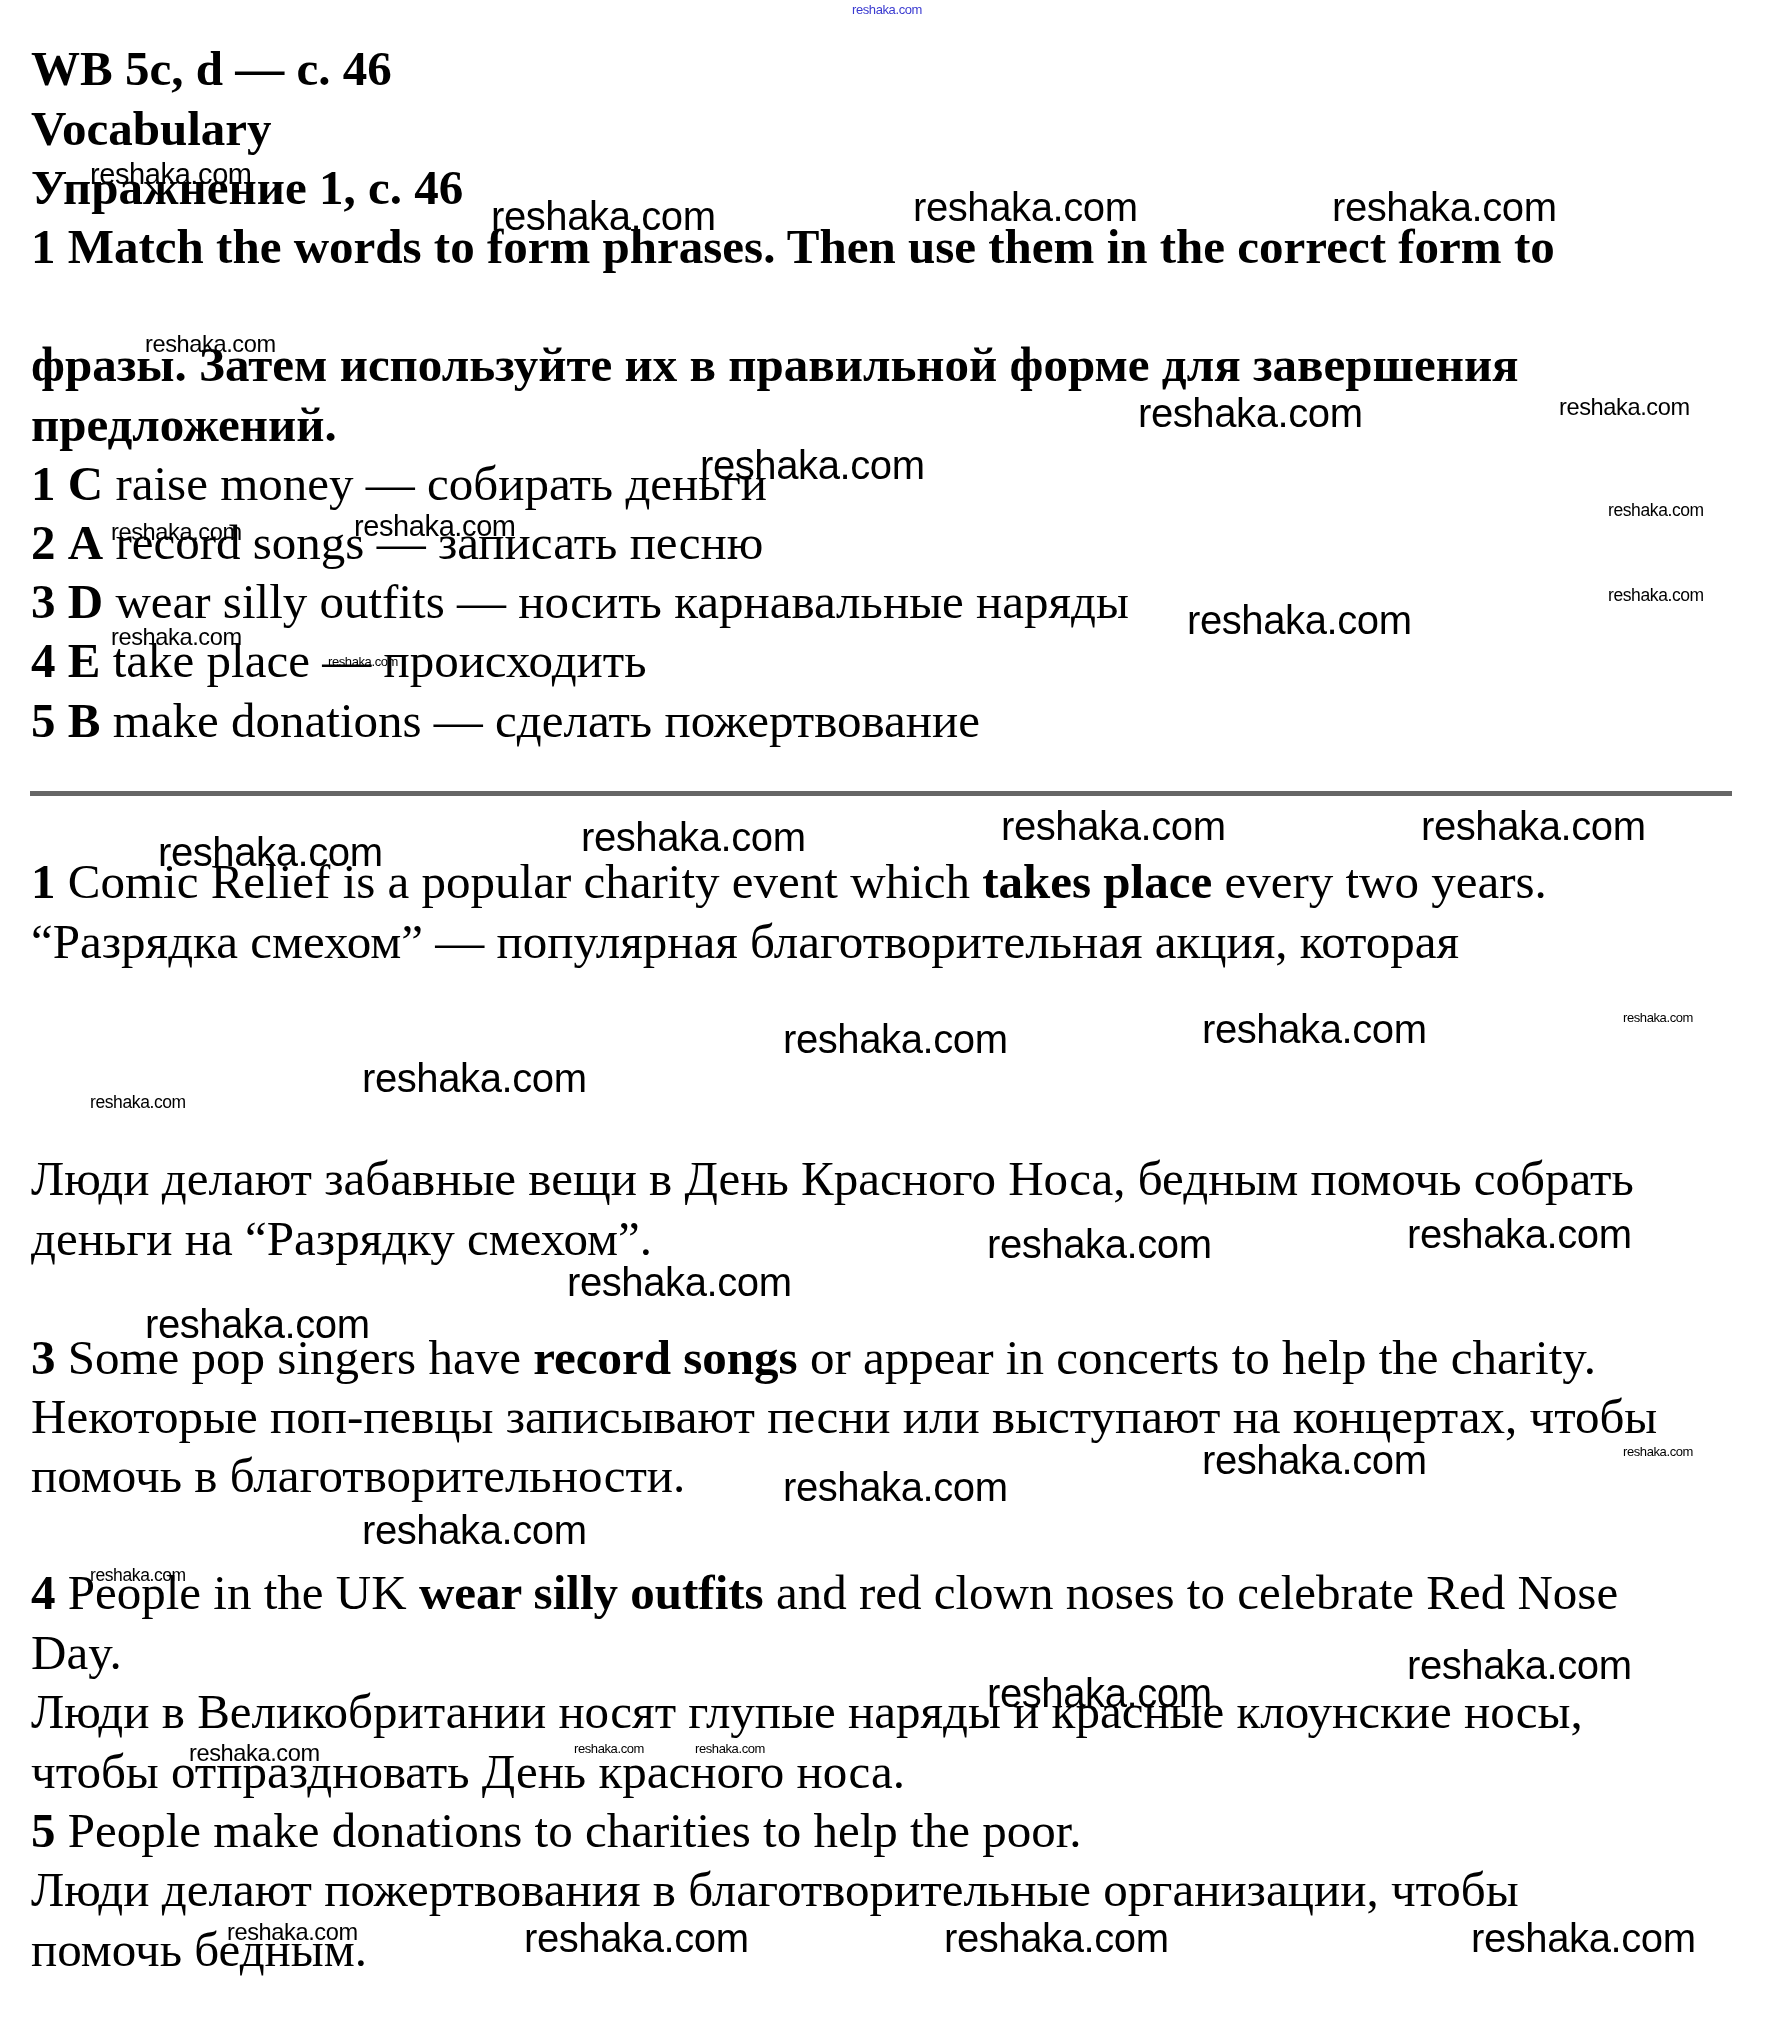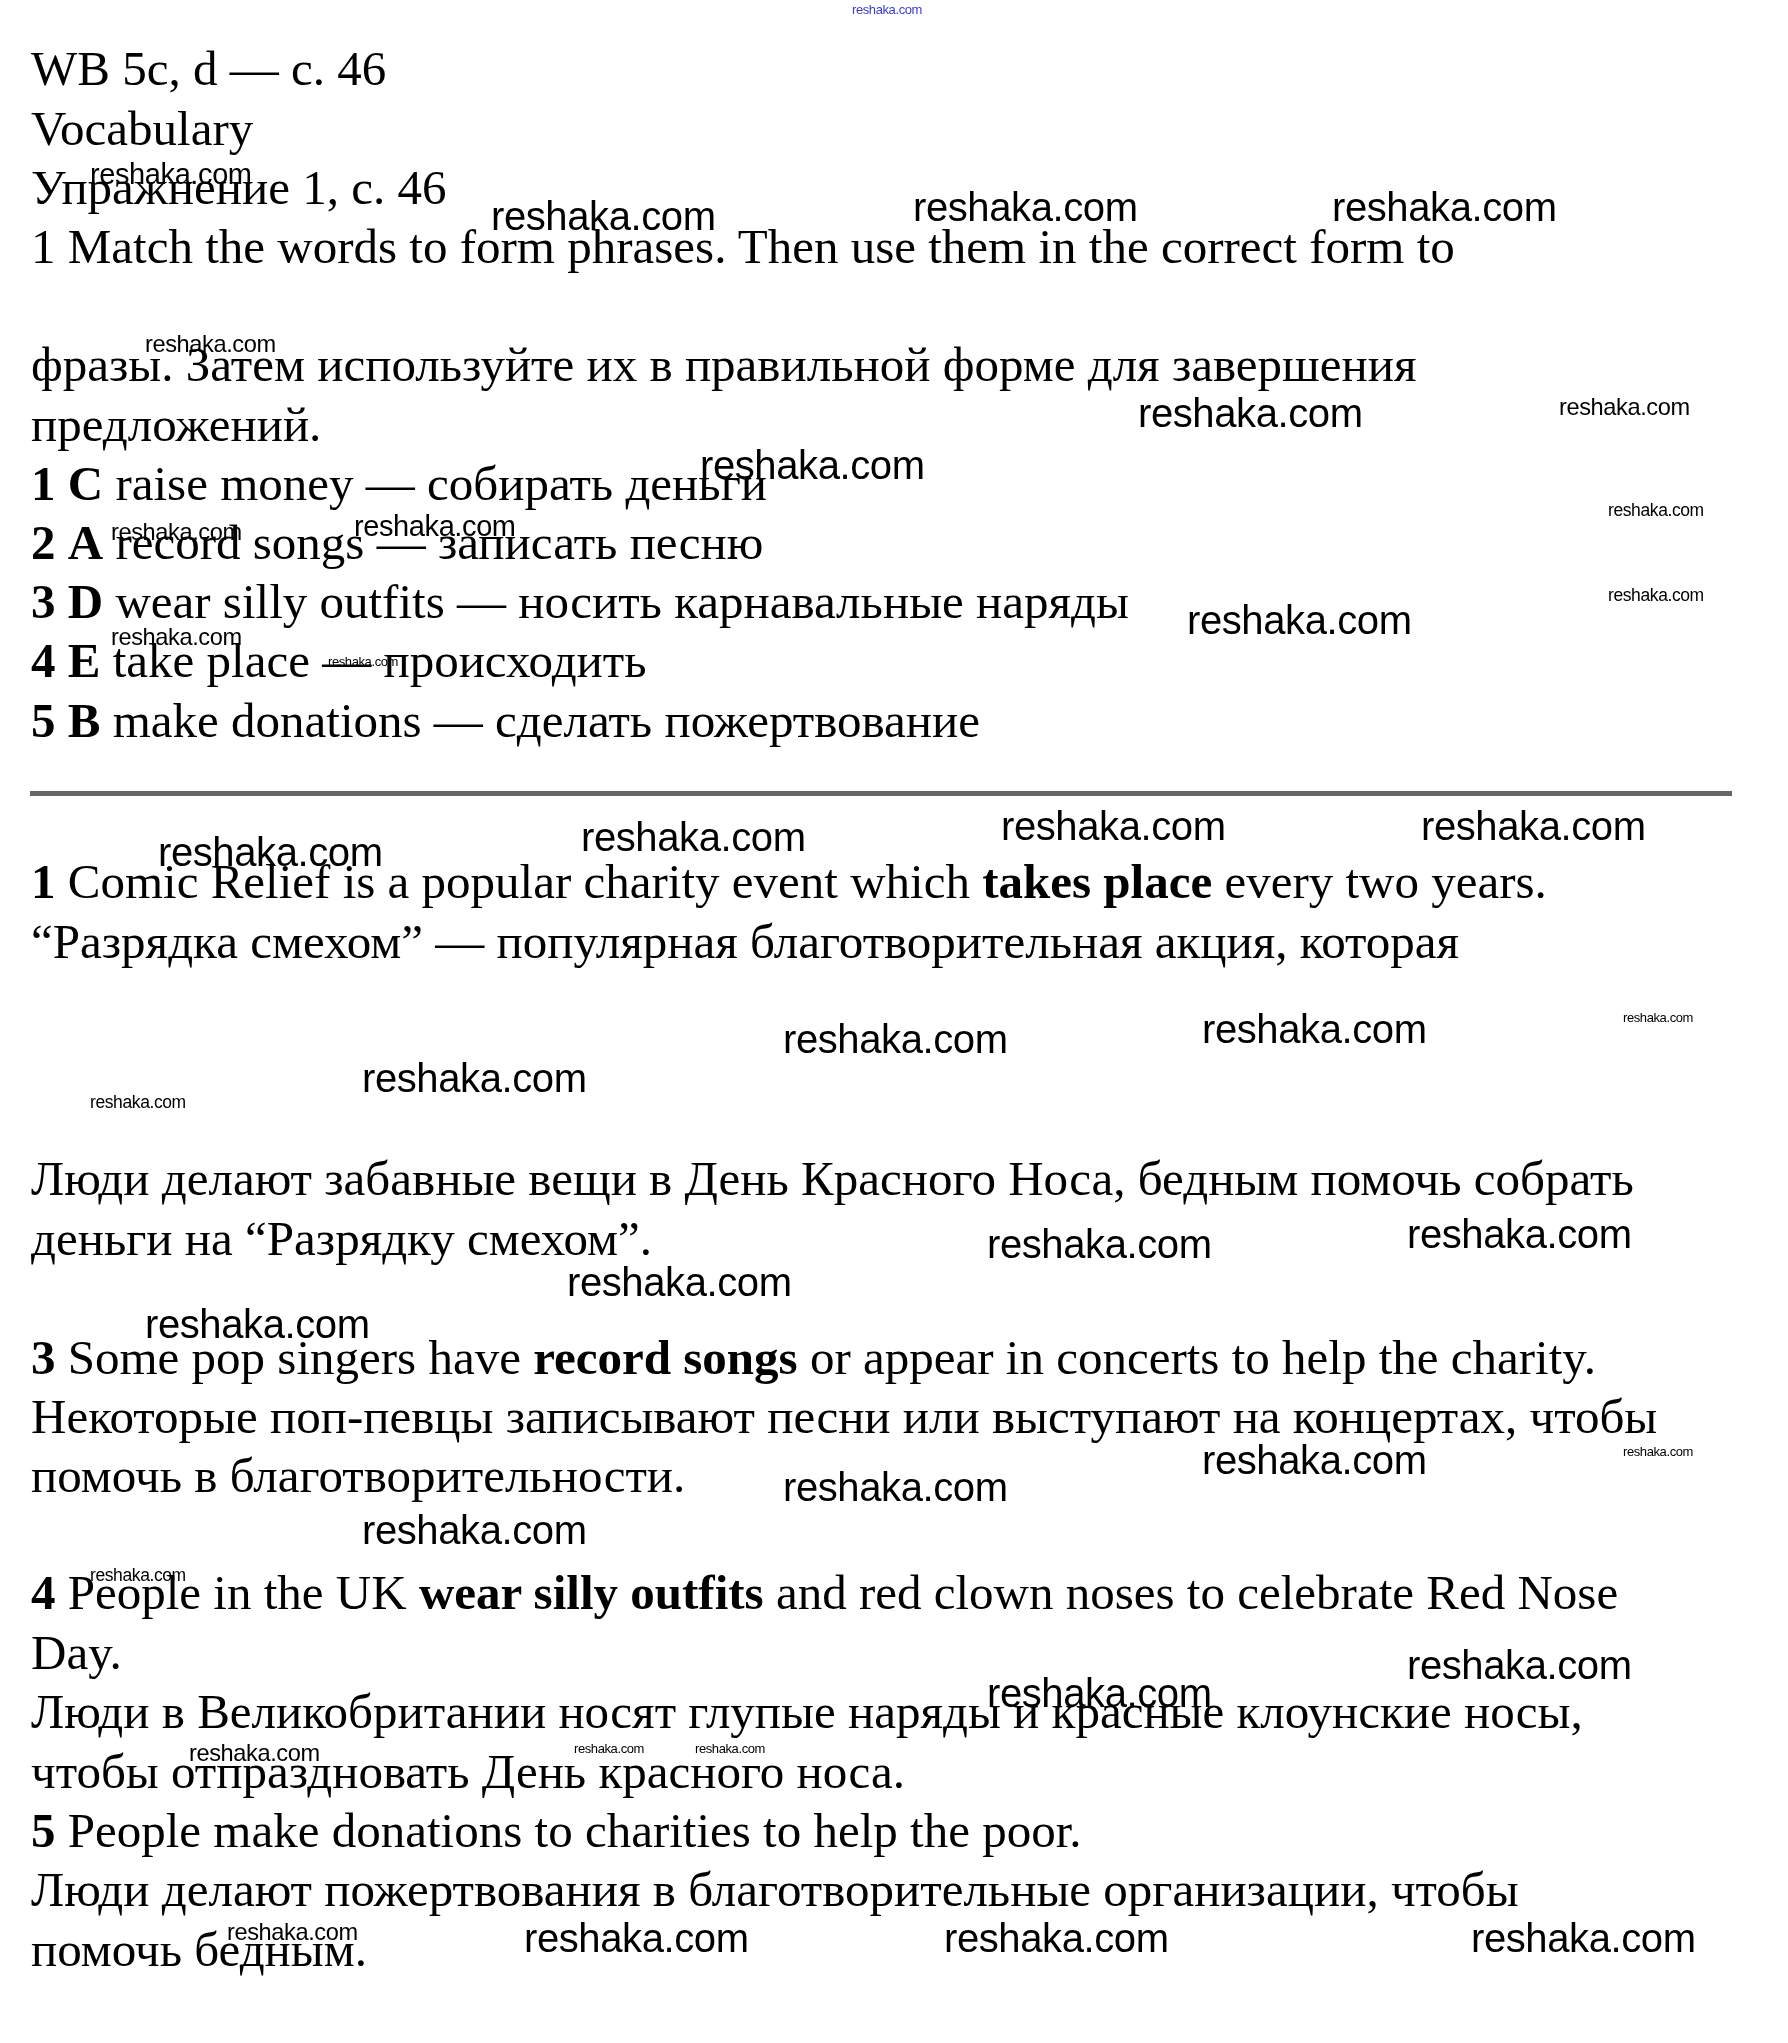--- a/index.html
+++ b/index.html
@@ -3,21 +3,21 @@
 <meta charset="utf-8">
 <style>
   html, body { margin: 0; padding: 0; background: #ffffff; }
   body { width: 1789px; height: 2044px; position: relative; overflow: hidden; }
   .page { position: absolute; left: 0; top: 0; width: 1789px; height: 2044px; background: #fff; }
   .ln {
     position: absolute; left: 31px; white-space: nowrap;
     font-family: "Liberation Serif", serif; font-size: 49px; line-height: 59px;
     color: #000;
   }
-  .ln.bold { font-weight: normal; text-align: right; }
+  .ln.bold { font-weight: bold; text-align: right; }
   .b { font-weight: bold; }
   .divider {
     position: absolute; left: 30px; top: 791px; width: 1702px; height: 5.2px;
     background: #666666;
   }
   .wm {
     position: absolute; white-space: nowrap; color: #000;
     font-family: "Liberation Sans", sans-serif; line-height: 1;
     letter-spacing: -0.4px;
   }

